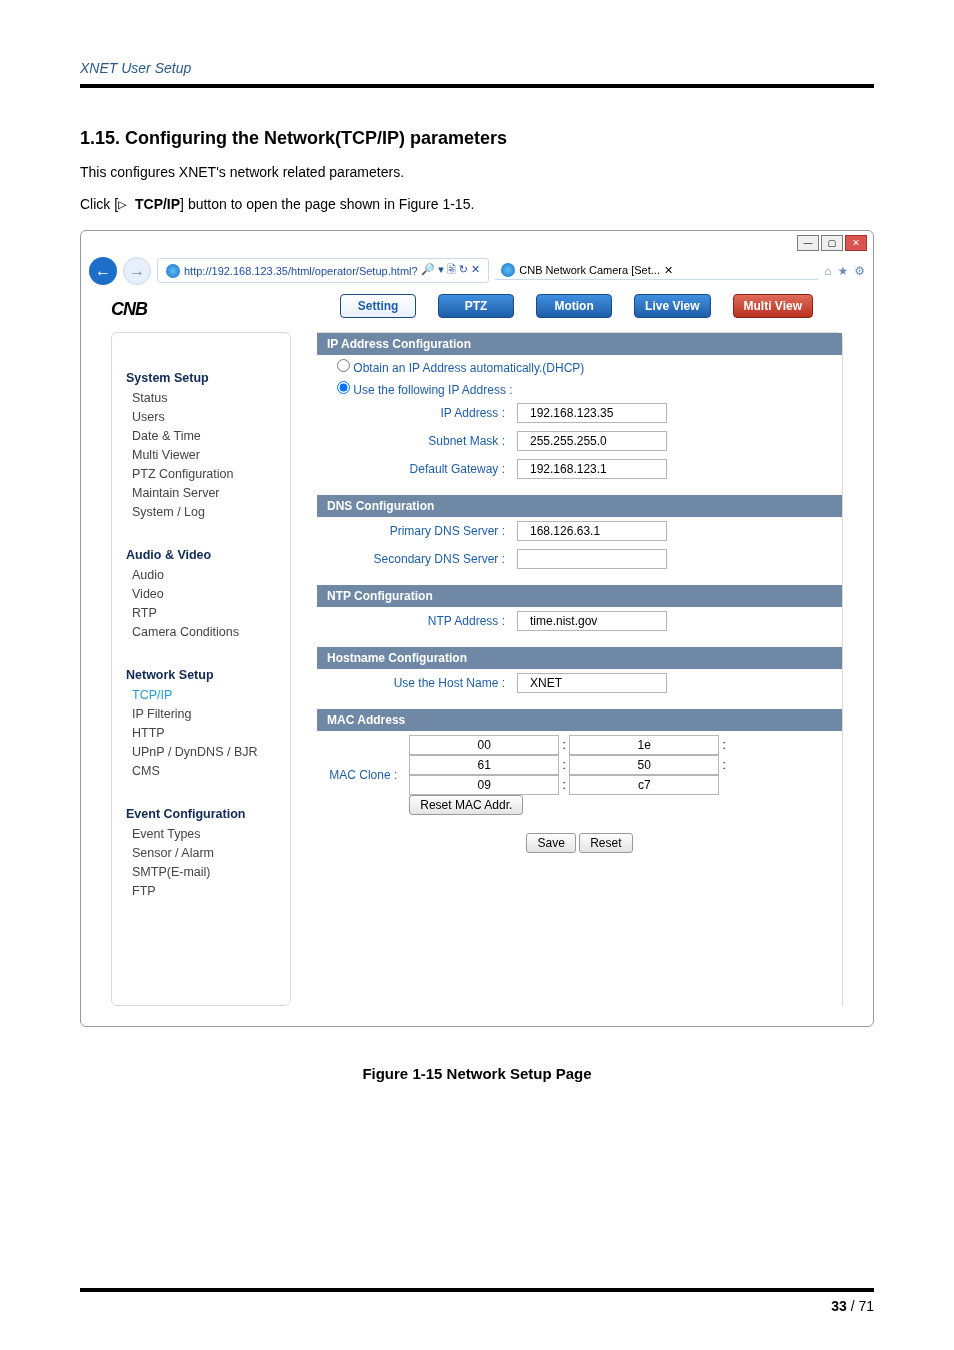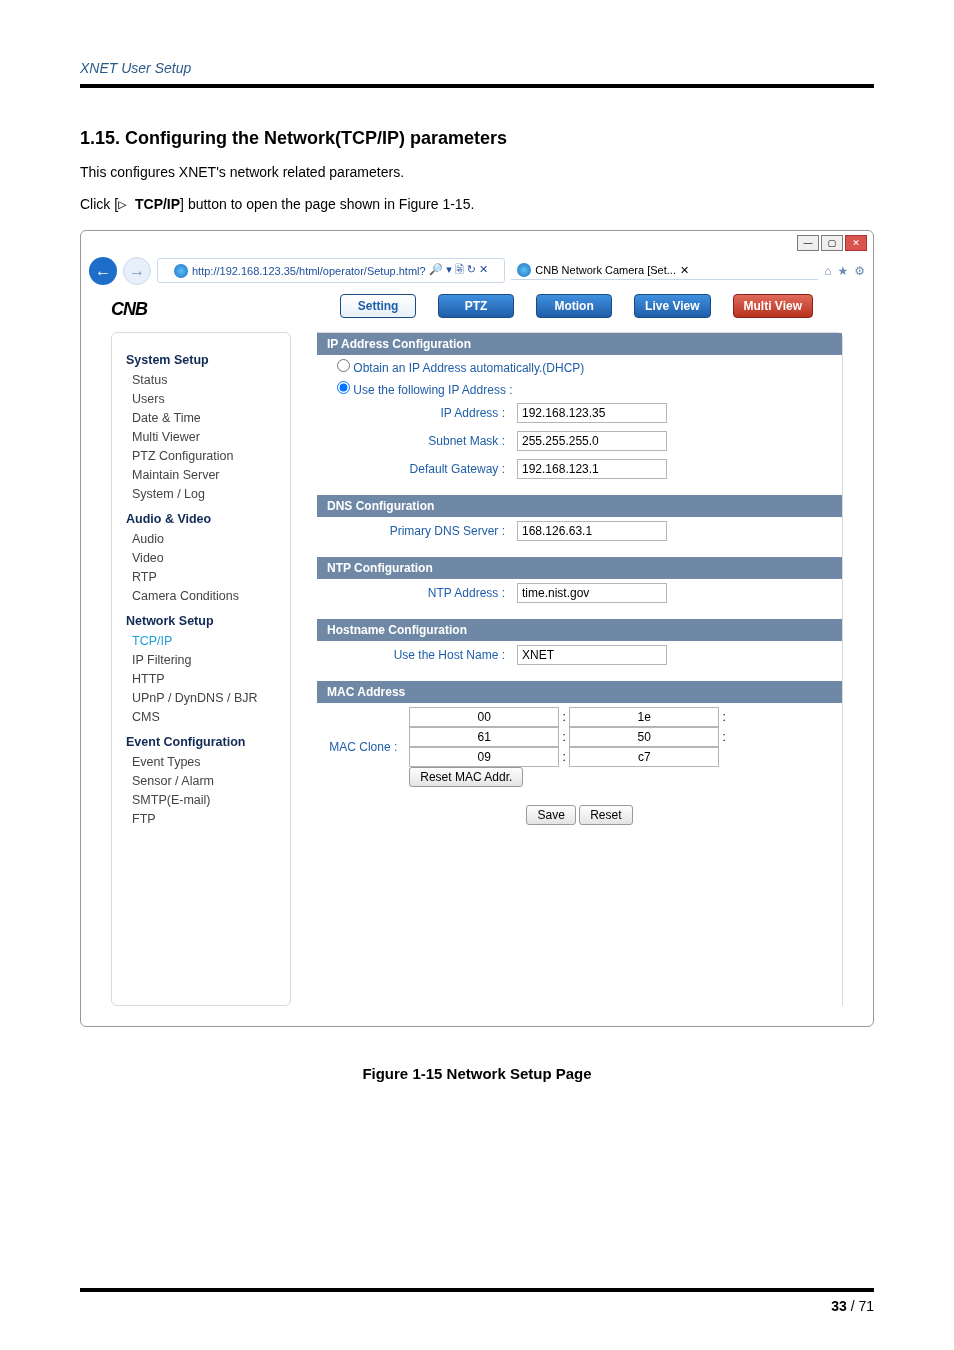--- a/index.html
+++ b/index.html
@@ -70,21 +70,21 @@
     font-size:16px;
   }
   .nav-arrow.fwd { background:#e6effa; color:#7a95b4; border:1px solid #c9d9ec;}
   .url-bar {
     flex:0 0 auto;
     font-size:11px;
     color:#2050a0;
     display:flex; align-items:center; gap:4px;
     border:1px solid #c9d9ec;
     border-radius:3px;
-    padding:2px 16px;
+    padding:2px 8px;
     background:#fff;
   }
   .tab-area {
     display:flex; align-items:center; gap:4px;
     flex:1;
     font-size:11px;
     border-bottom:1px solid #c9d9ec;
     padding:2px 6px;
   }
   .ie-icon { width:14px; height:14px; background: radial-gradient(circle,#5dc1f3,#1b6cc4); border-radius:50%; display:inline-block;}
@@ -129,21 +129,21 @@
   }
   .side {
     width:180px;
     font-size:12.5px;
     border:1px solid #dadada;
     border-radius:6px;
     padding:12px 12px 18px 14px;
     background:#fff;
     flex-shrink:0;
   }
-  .side-group { font-weight:bold; color:#102a55; margin:8px 0 4px; }
+  .side-group { font-weight:bold; color:#102a55; margin:26px 0 4px; }
   .side-item { color:#444; padding:2.5px 0 2.5px 6px; }
   .side-item.sel { color:#1f9fd8; }
   .content {
     flex:1;
     font-size:12px;
     border-top:1px solid #dadada;
     border-right:1px solid #dadada;
     border-radius:0 6px 0 0;
     padding-bottom:20px;
     background:#fff;
@@ -165,21 +165,21 @@
   .cfg-label {
     width:190px;
     text-align:right;
     color:#1f5ea8;
     padding-right:12px;
     font-size:12px;
   }
   .cfg-val input[type=text] {
     font-size:12px;
     border:1px solid #b5b5b5;
-    padding:2px 4px;
+    padding:2px 12px;
     width:150px;
   }
   .radio-row { padding:4px 10px 2px 20px; color:#1f5ea8; font-size:12px;}
   .mac-inputs input { width:26px; text-align:center; font-size:12px; border:1px solid #b5b5b5; padding:2px 2px;}
   .small-btn {
     font-size:12px;
     background:linear-gradient(#fefefe,#e3e3e3);
     border:1px solid #9a9a9a;
     border-radius:3px;
     padding:2px 10px;
@@ -305,20 +305,24 @@
         <div class="cfg-row">
           <div class="cfg-label">Default Gateway :</div>
           <div class="cfg-val"><input type="text" value="192.168.123.1" style=""></div>
         </div>
 
         <div class="cfg-head">DNS Configuration</div>
         <div class="cfg-row">
           <div class="cfg-label">Primary DNS Server :</div>
           <div class="cfg-val"><input type="text" value="168.126.63.1" style=""></div>
         </div>
+        <div class="cfg-row">
+          <div class="cfg-label">Secondary DNS Server :</div>
+          <div class="cfg-val"><input type="text" value="" style=""></div>
+        </div>
 
         <div class="cfg-head">NTP Configuration</div>
         <div class="cfg-row">
           <div class="cfg-label">NTP Address :</div>
           <div class="cfg-val"><input type="text" value="time.nist.gov" style=""></div>
         </div>
 
         <div class="cfg-head">Hostname Configuration</div>
         <div class="cfg-row">
           <div class="cfg-label">Use the Host Name :</div>

